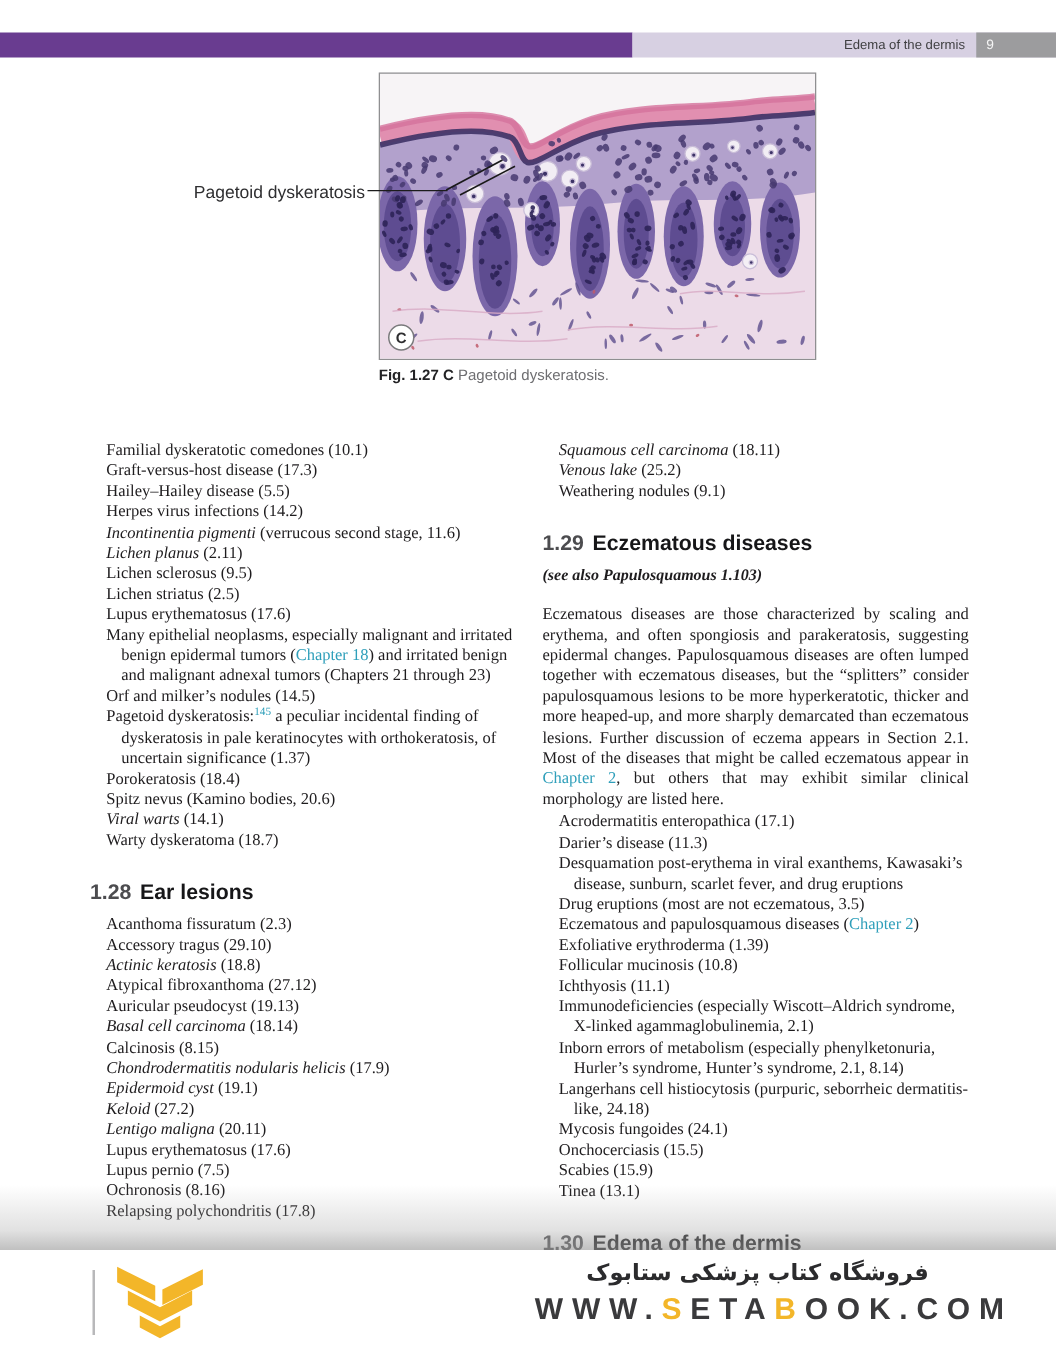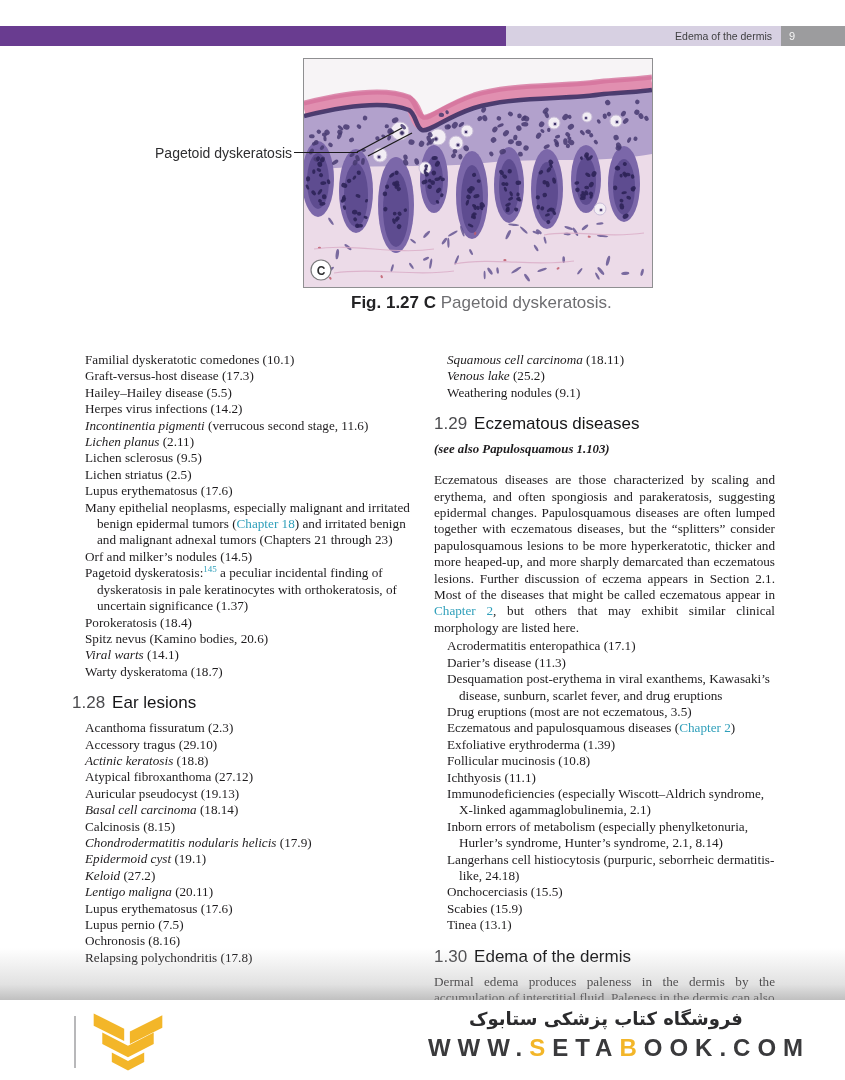--- a/index.html
+++ b/index.html
@@ -16,31 +16,31 @@
                line-height:20px;padding-left:8px;box-sizing:border-box;}
 
   
   .fig{position:absolute;left:303px;top:58px;width:348px;height:228px;border:1px solid #8f8f91;
        background:#f7f4f6;}
   .fig svg{display:block;}
   .fig-label{position:absolute;left:138px;top:145px;width:154px;text-align:right;
              font-family:"Liberation Sans",sans-serif;font-size:14px;color:#2e2e30;}
   .fig-leader{position:absolute;left:294px;top:152px;width:64px;height:1px;background:#1c1c1c;z-index:5;}
   .fig-caption{position:absolute;left:303px;top:293px;width:350px;
-               font-family:"Liberation Sans",sans-serif;font-size:17px;color:#6e6e71;margin-left:48px;}
+               font-family:"Liberation Sans",sans-serif;font-size:12px;color:#6e6e71;}
   .fig-caption b{color:#232325;}
 
   
   .text-area{position:absolute;left:0;top:352px;width:845px;height:650px;overflow:hidden;}
   .col{position:absolute;top:0;width:341px;color:#1e1c1e;font-size:13.2px;line-height:16.4px;}
   .col-left{left:72px;}
   .col-right{left:434px;}
   .li{padding-left:25px;text-indent:-12px;}
-  .sec-h{font-family:"Liberation Sans",sans-serif;font-weight:normal;font-size:17px;
-         line-height:20px;margin:13px 0 7px 0;color:#161618;}
+  .sec-h{font-family:"Liberation Sans",sans-serif;font-weight:bold;font-size:17px;
+         line-height:20px;margin:24px 0 7px 0;color:#161618;}
   .sec-h .num{color:#4c4c4f;margin-right:7px;}
   .subtitle{font-weight:bold;font-style:italic;font-size:12.8px;line-height:16px;margin-bottom:15px;}
   .para{text-align:justify;margin:0 0 2px 0;}
   .chlink{color:#2f9fba;}
   sup.chlink{font-size:9px;line-height:0;}
 
   
   .page-fade{position:absolute;left:0;top:948px;width:845px;height:52px;pointer-events:none;
     background:linear-gradient(to bottom,rgba(185,185,185,0) 0%,rgba(170,170,170,0.35) 70%,rgba(150,150,150,0.6) 100%);}
   .page-white{position:absolute;left:0;top:1000px;width:845px;height:80px;background:#fff;}
@@ -522,20 +522,21 @@
           <div class="li">Darier’s disease (11.3)</div>
           <div class="li">Desquamation post-erythema in viral exanthems, Kawasaki’s disease, sunburn, scarlet fever, and drug eruptions</div>
           <div class="li">Drug eruptions (most are not eczematous, 3.5)</div>
           <div class="li">Eczematous and papulosquamous diseases (<span class="chlink">Chapter 2</span>)</div>
           <div class="li">Exfoliative erythroderma (1.39)</div>
           <div class="li">Follicular mucinosis (10.8)</div>
           <div class="li">Ichthyosis (11.1)</div>
           <div class="li">Immunodeficiencies (especially Wiscott–Aldrich syndrome, X-linked agammaglobulinemia, 2.1)</div>
           <div class="li">Inborn errors of metabolism (especially phenylketonuria, Hurler’s syndrome, Hunter’s syndrome, 2.1, 8.14)</div>
           <div class="li">Langerhans cell histiocytosis (purpuric, seborrheic dermatitis-like, 24.18)</div>
+          <div class="li">Mycosis fungoides (24.1)</div>
           <div class="li">Onchocerciasis (15.5)</div>
           <div class="li">Scabies (15.9)</div>
           <div class="li">Tinea (13.1)</div>
         </div>
       <div class="sec-h">
         <span class="num">1.30</span><span>Edema of the dermis</span>
       </div>
       <div class="para">Dermal edema produces paleness in the dermis by the accumulation of interstitial fluid. Paleness in the dermis can also</div>
     </div>
 

